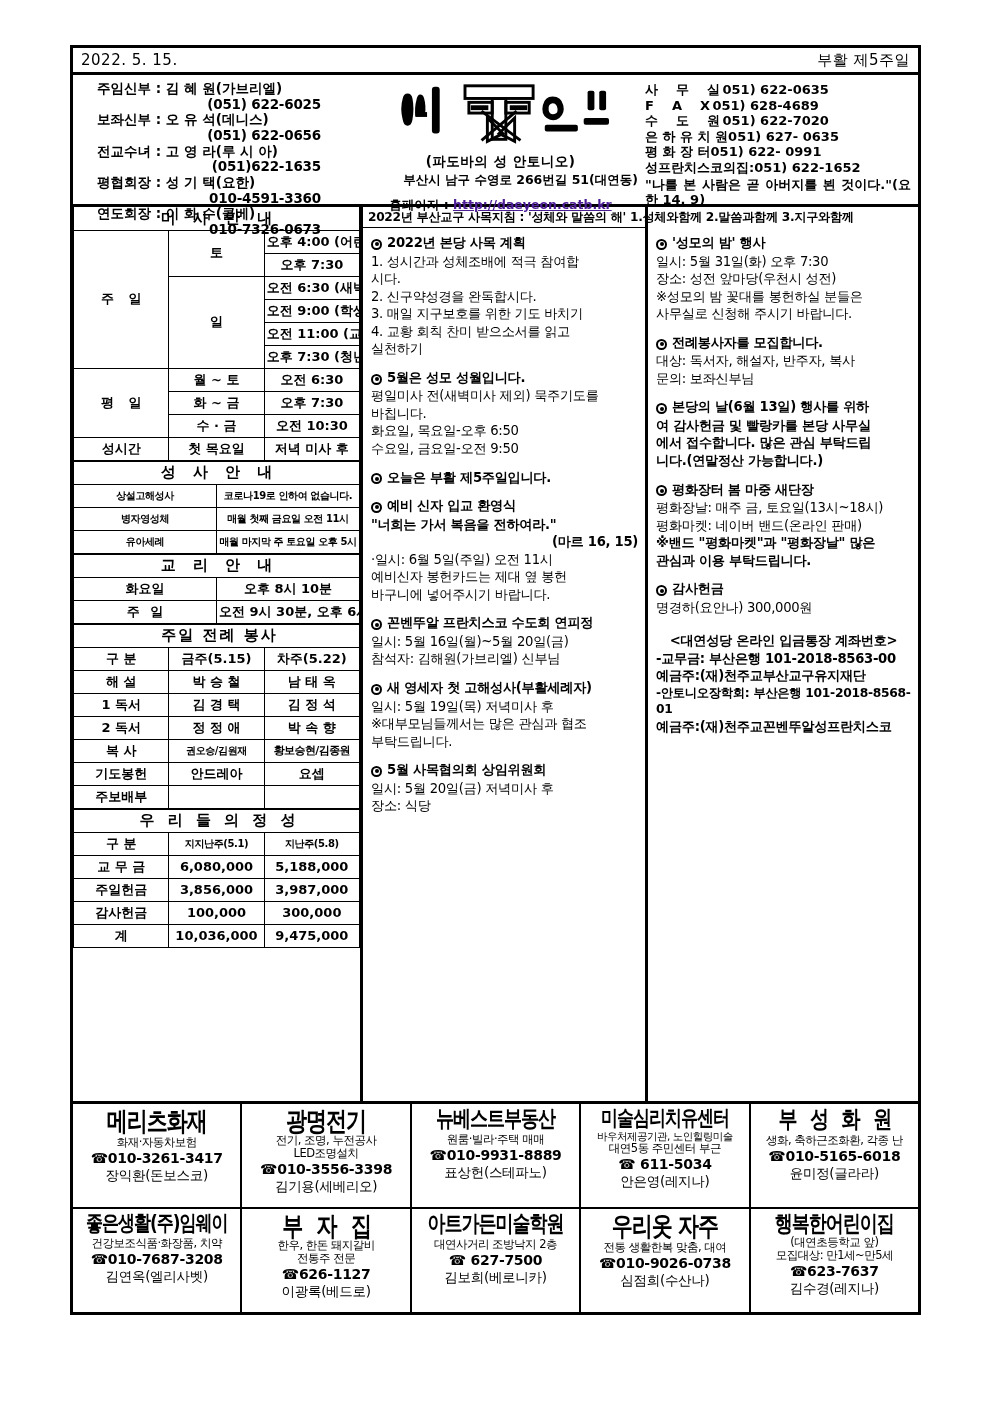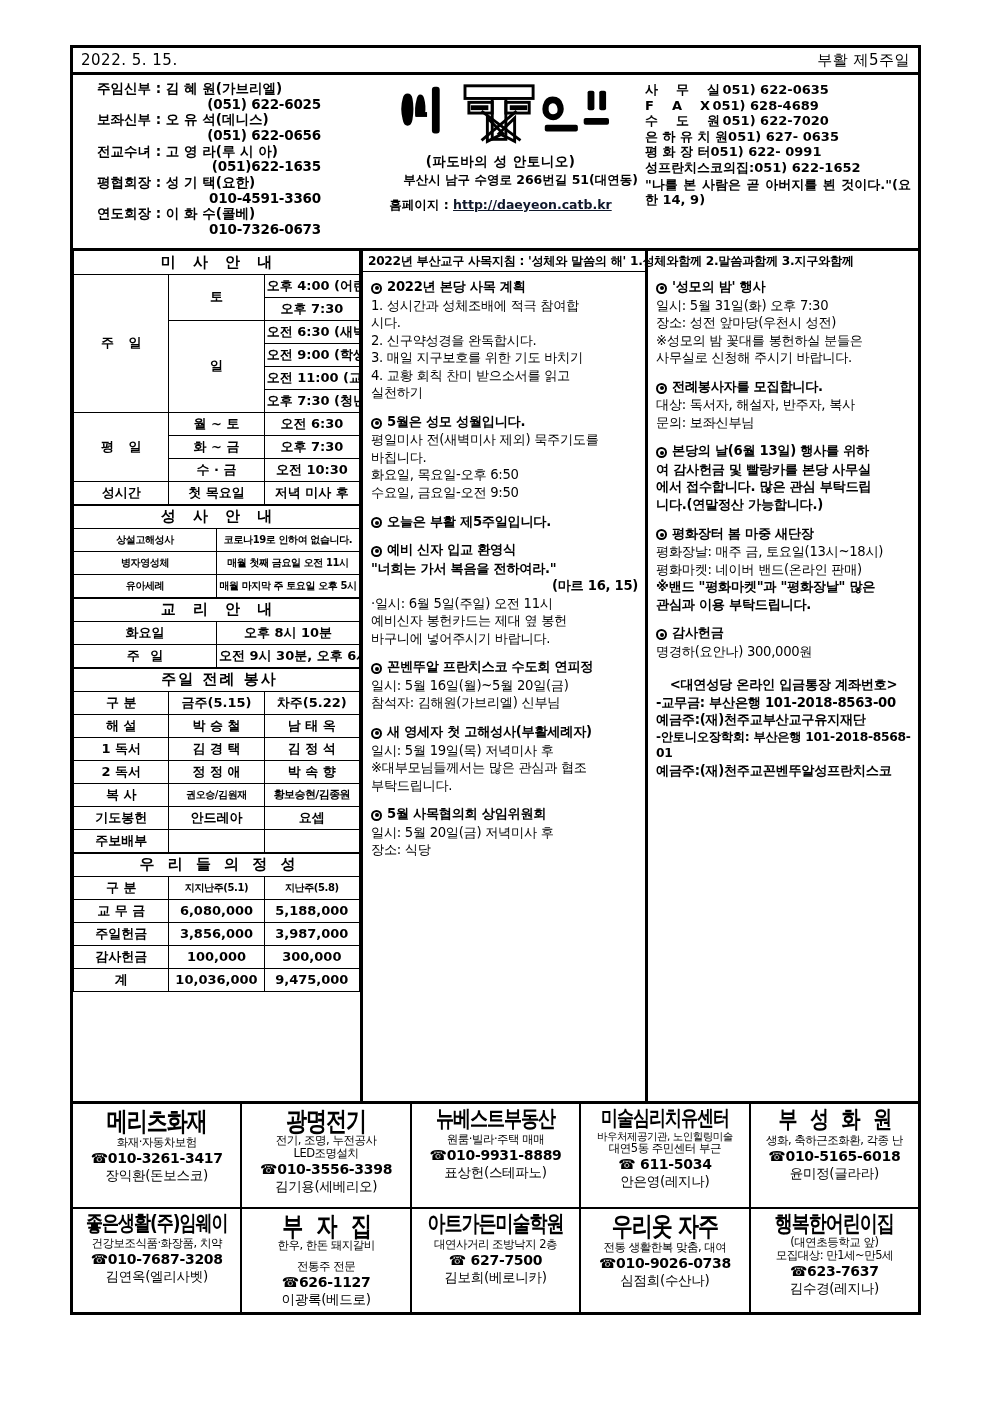--- a/index.html
+++ b/index.html
@@ -40,21 +40,21 @@
     flex: 0 0 auto;
   }
   .datebar .date { font-weight: 400; }
   .datebar .season { font-weight: 400; }
 
   
   .masthead {
     display: flex;
     border-bottom: 3px solid #000;
     flex: 0 0 auto;
-    height: 176px;
+    height: 132px;
     box-sizing: border-box;
   }
   .mast-left {
     width: 290px;
     box-sizing: border-box;
     padding: 6px 4px 2px 6px;
     font-size: 13.5px;
     line-height: 1.16;
     font-weight: bold;
   }
@@ -84,21 +84,21 @@
     font-weight: bold;
     margin-top: 1px;
     text-align: right;
   }
   .mast-center .homepage {
     font-size: 12.5px;
     font-weight: bold;
     margin-top: 8px;
   }
   .mast-center .homepage .url {
-    color: #0f172a;
+    color: #4c1d95;
     text-decoration: underline;
   }
   .mast-right {
     width: 280px;
     box-sizing: border-box;
     padding: 7px 7px 2px 7px;
     font-size: 13px;
     line-height: 1.2;
     font-weight: bold;
   }
@@ -736,21 +736,21 @@
     <div class="ad-row">
       <div class="ad">
         <div class="ad-name n17">좋은생활(주)임웨이</div>
         <div class="ad-desc">건강보조식품·화장품, 치약</div>
         <div class="ad-tel"><span>☎</span><span>010-7687-3208</span></div>
         <div class="ad-person">김연옥(엘리사벳)</div>
       </div>
       <div class="ad">
         <div class="ad-name sp">부 자 집</div>
         <div class="ad-desc" style="margin-top:3px">한우, 한돈  돼지갈비</div>
-        <div class="ad-desc" style="margin-top:8px">전통주 전문</div>
+        <div class="ad-desc" style="margin-top:0">전통주 전문</div>
         <div class="ad-tel"><span>☎</span><span>626-1127</span></div>
         <div class="ad-person">이광록(베드로)</div>
       </div>
       <div class="ad">
         <div class="ad-name n18">아트가든미술학원</div>
         <div class="ad-desc">대연사거리 조방낙지 2층</div>
         <div class="ad-tel"><span>☎</span> <span>627-7500</span></div>
         <div class="ad-person">김보희(베로니카)</div>
       </div>
       <div class="ad">

